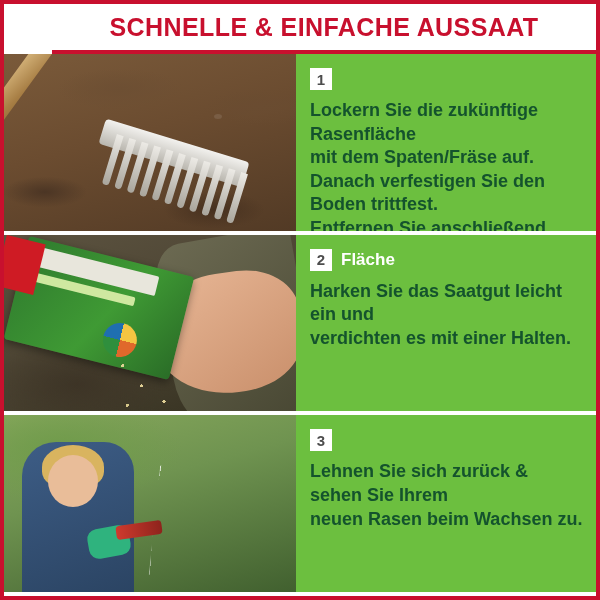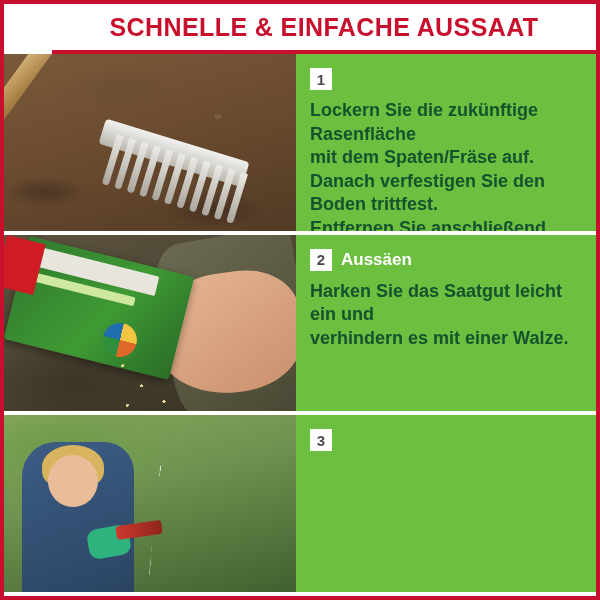--- a/index.html
+++ b/index.html
@@ -337,39 +337,41 @@
           <div class="box2-top"></div>
           <div class="box2-stripe"></div>
           <div class="box2-dot"></div>
         </div>
         <div class="redlabel2"></div>
         <div class="seedfall"></div>
       </div>
       <div class="panel">
         <div class="panel-head">
           <div class="num-box">2</div>
-          <div class="step-title">Aussäen</div>
+          <div class="step-title">Fläche</div>
         </div>
         <div class="para">Harken Sie das Saatgut leicht ein und
-verhindern es mit einer Walze.</div>
+verdichten es mit einer Halten.</div>
       </div>
     </div>
 
     <div class="step">
       <div class="photo">
         <div class="lawn3"></div>
         <div class="person3"></div>
         <div class="hair3"></div>
         <div class="head3"></div>
         <div class="glove3"></div>
         <div class="nozzle3"></div>
         <div class="spray3"></div>
         <div class="spray3b"></div>
       </div>
       <div class="panel">
         <div class="panel-head">
           <div class="num-box">3</div>
         </div>
+        <div class="para">Lehnen Sie sich zurück &amp; sehen Sie Ihrem
+neuen Rasen beim Wachsen zu.</div>
       </div>
     </div>
 
   </div>
 </div>
 
 </body></html>

